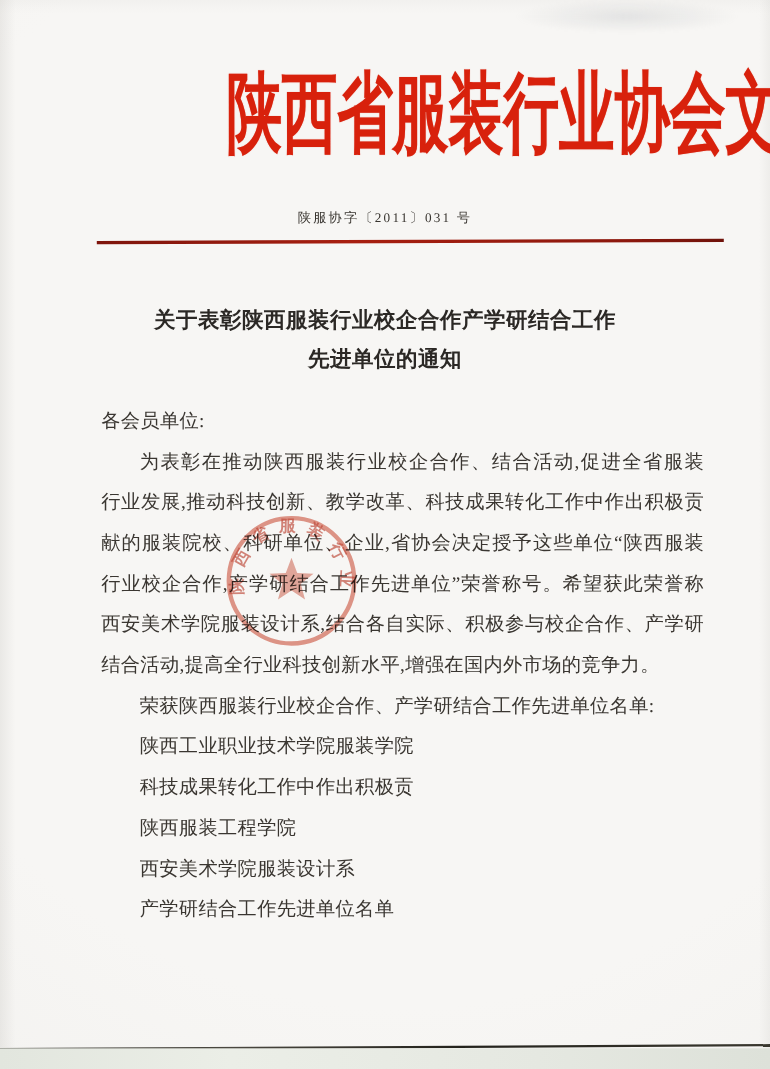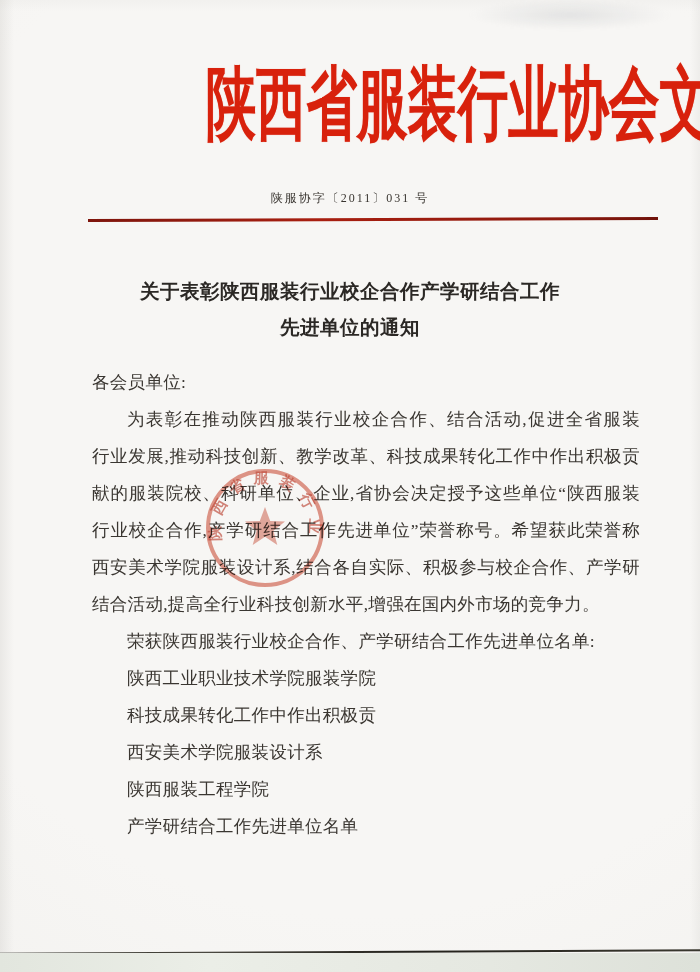--- a/index.html
+++ b/index.html
@@ -90,22 +90,22 @@
     <div class="ln">各会员单位:</div>
     <div class="ln ind fill">为表彰在推动陕西服装行业校企合作、结合活动,促进全省服装</div>
     <div class="ln fill">行业发展,推动科技创新、教学改革、科技成果转化工作中作出积极贡</div>
     <div class="ln fill">献的服装院校、科研单位、企业,省协会决定授予这些单位“陕西服装</div>
     <div class="ln fill">行业校企合作,产学研结合工作先进单位”荣誉称号。希望获此荣誉称</div>
     <div class="ln fill">西安美术学院服装设计系,结合各自实际、积极参与校企合作、产学研</div>
     <div class="ln">结合活动,提高全行业科技创新水平,增强在国内外市场的竞争力。</div>
     <div class="ln ind">荣获陕西服装行业校企合作、产学研结合工作先进单位名单:</div>
     <div class="ln ind">陕西工业职业技术学院服装学院</div>
     <div class="ln ind">科技成果转化工作中作出积极贡</div>
+    <div class="ln ind">陕西服装工程学院</div>
     <div class="ln ind">西安美术学院服装设计系</div>
-    <div class="ln ind">陕西服装工程学院</div>
     <div class="ln ind">产学研结合工作先进单位名单</div>
   </div>
 
   <svg class="seal" viewBox="0 0 130 130" xmlns="http://www.w3.org/2000/svg">
     <circle cx="65" cy="65" r="57" fill="none" stroke="#cf4a33" stroke-opacity="0.62" stroke-width="4"></circle>
     <path d="M65,44 L70.2,57.9 L85,58.5 L73.4,67.7 L77.3,82 L65,73.8 L52.7,82 L56.6,67.7 L45,58.5 L59.8,57.9 Z" fill="#cc4731" fill-opacity="0.5"></path>
     <path id="sealArc" d="M22.7,80.4 A45,45 0 1 1 107.3,80.4" fill="none"></path>
     <text font-size="15" font-weight="bold" letter-spacing="9" fill="#bd3a28" fill-opacity="0.66" font-family="Liberation Serif, DejaVu Serif, serif">
       <textPath href="#sealArc" startOffset="3">陕西省服装行业协会</textPath>
     </text>

